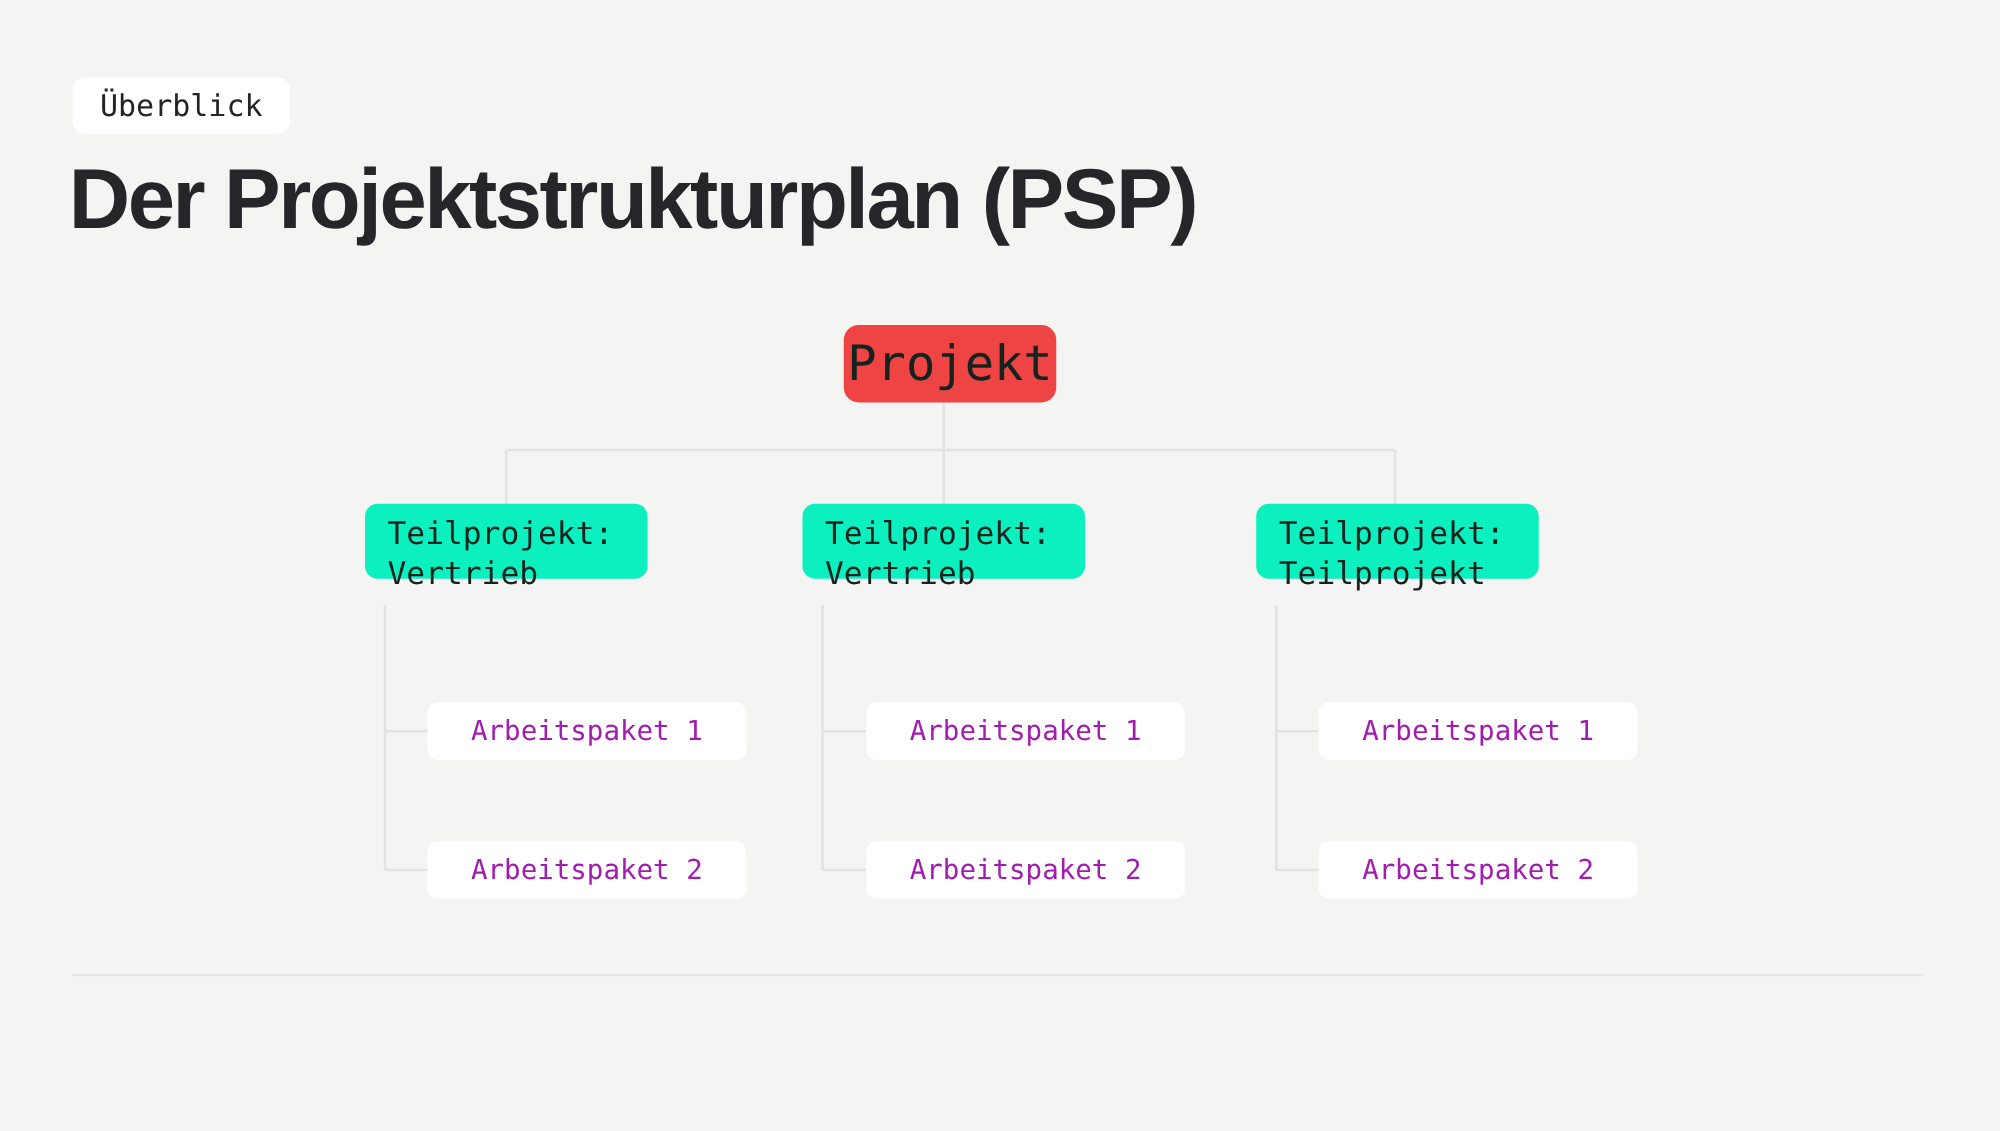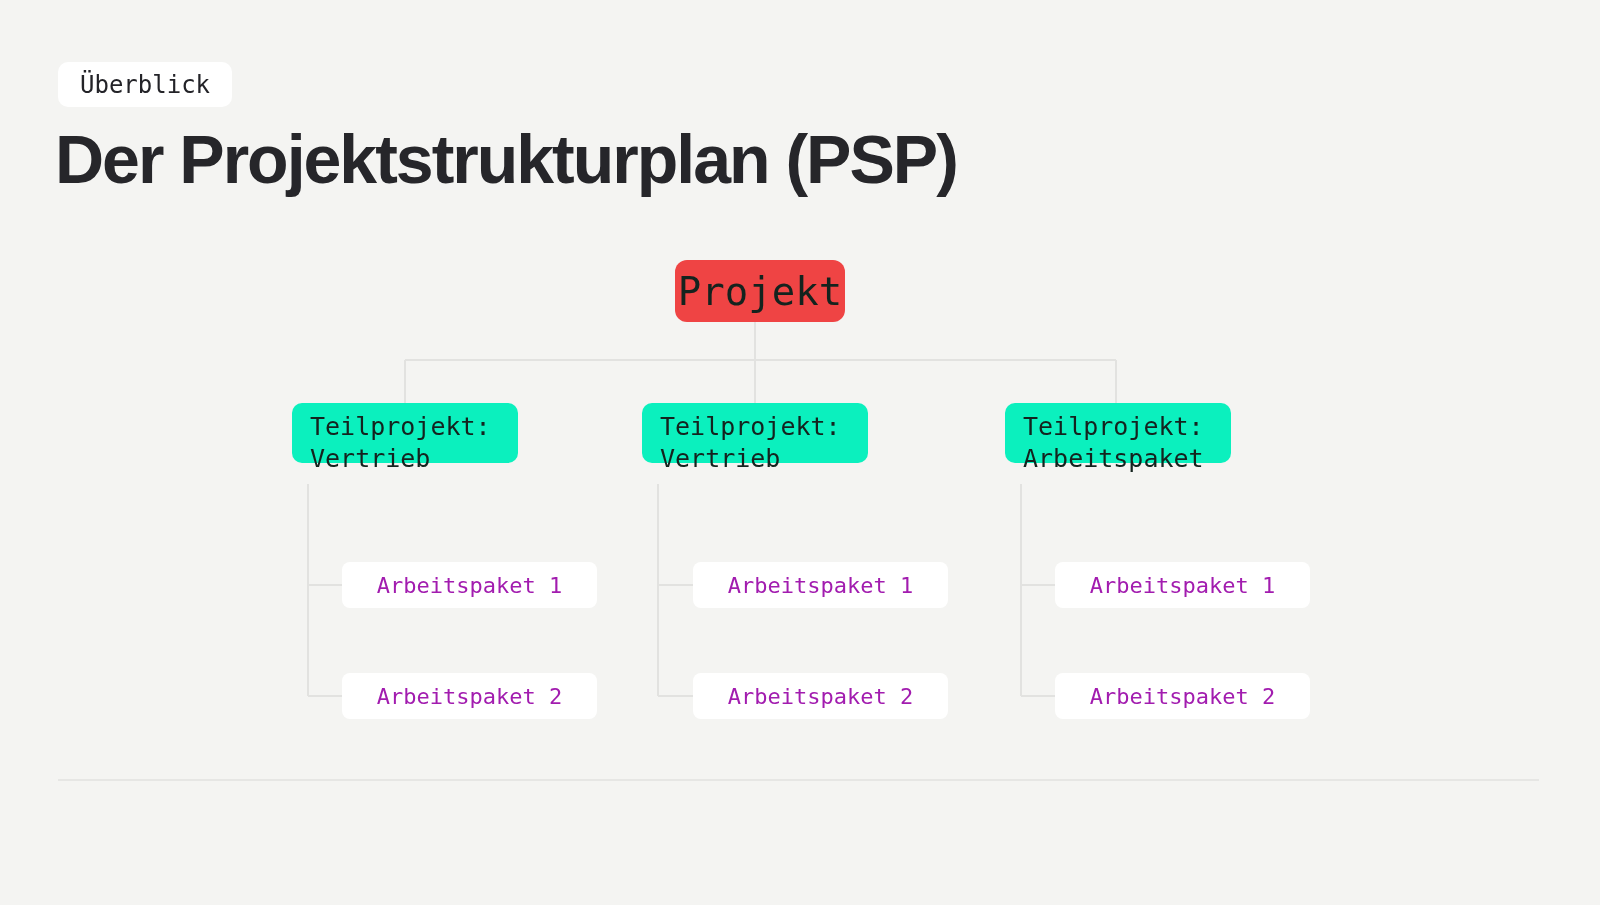--- a/index.html
+++ b/index.html
@@ -148,21 +148,21 @@
   <div class="node node-sub pos-0">
     <div>Teilprojekt:</div>
     <div>Vertrieb</div>
   </div>
   <div class="node node-sub pos-1">
     <div>Teilprojekt:</div>
     <div>Vertrieb</div>
   </div>
   <div class="node node-sub pos-2">
     <div>Teilprojekt:</div>
-    <div>Arbeitspaket</div>
+    <div>Teilprojekt</div>
   </div>
 
   <div class="node node-wp wpcol-0 wprow-0">
     <span>Arbeitspaket 1</span>
   </div>
   <div class="node node-wp wpcol-0 wprow-1">
     <span>Arbeitspaket 2</span>
   </div>
   <div class="node node-wp wpcol-1 wprow-0">
     <span>Arbeitspaket 1</span>

